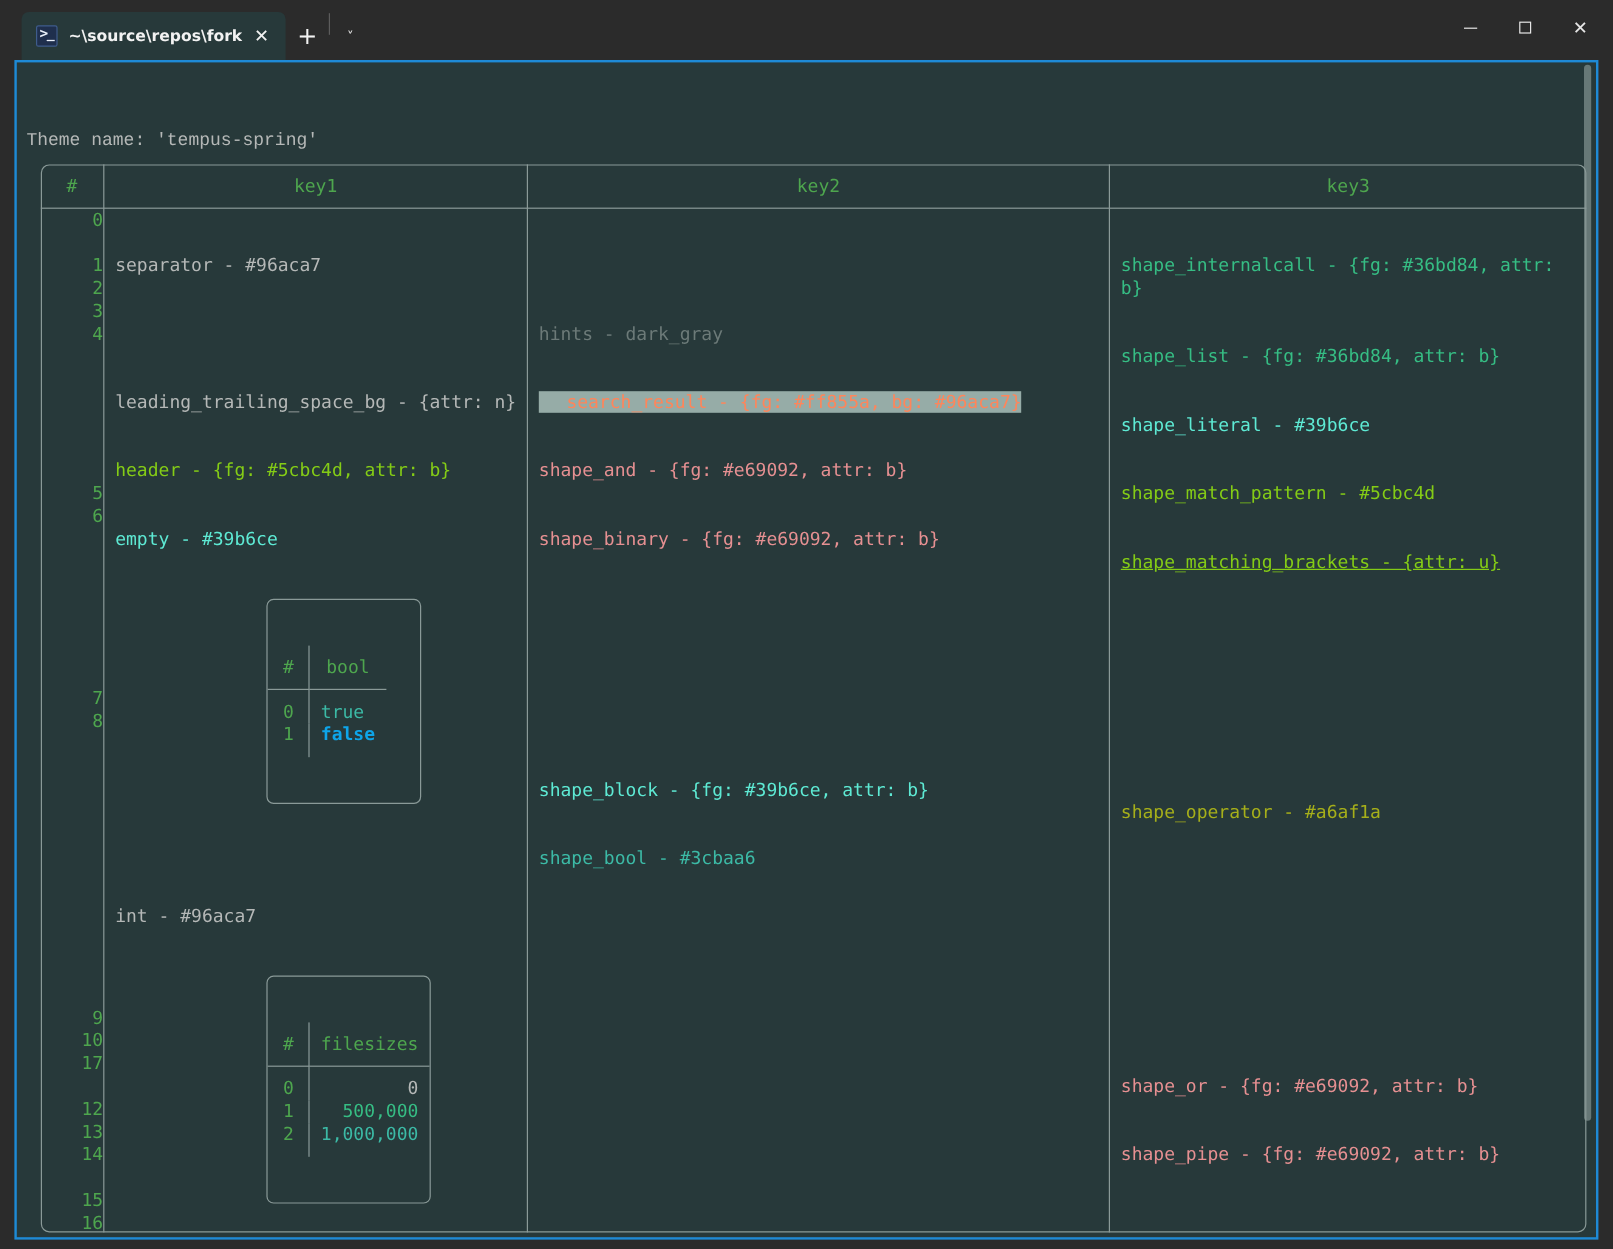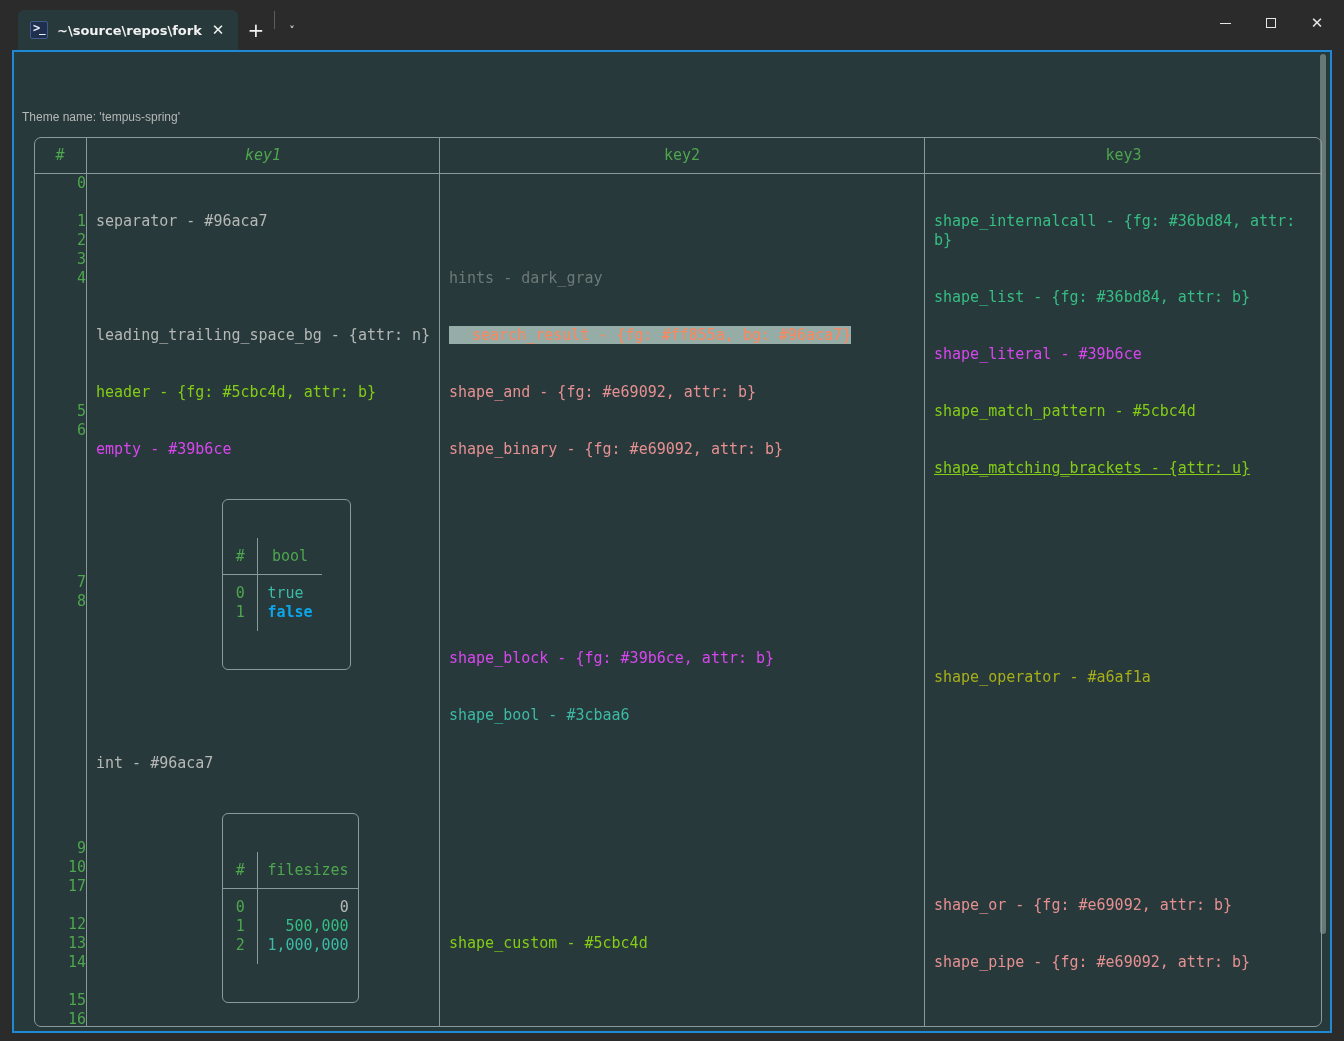--- a/index.html
+++ b/index.html
@@ -148,23 +148,23 @@
     top: 0; left: 2px;
     width: 6px; height: 880px;
     background: #8a9a98;
     opacity: 0.65;
     border-radius: 3px;
   }
   .themeline {
     position: absolute;
     left: 8px; top: 56px;
     color: #b5b8b7;
-    font-size: 12px;
+    font-size: 15px;
     line-height: 19px;
-    font-family: Liberation Sans, sans-serif;
+    font-family: Liberation Mono, monospace;
   }
 
   
   .tbl {
     position: absolute;
     left: 20px; top: 85px;
     width: 1288px;
   }
   .tbl-frame {
     position: absolute;
@@ -225,21 +225,21 @@
     white-space: pre-wrap;
   }
   .col .row { display:block; min-height:19px; }
   .col .blank { display:block; height:19px; }
 
   
   .c-gray   { color: #b5b8b7; }
   .c-green  { color: #84cc16; }
   .c-grn2   { color: #36bd84; }
   .c-teal   { color: #3cbaa6; }
-  .c-cyan   { color: #d946ef; }
+  .c-cyan   { color: #5eead4; }
   .c-pink   { color: #e69092; }
   .c-yellow { color: #a6af1a; }
   .c-dkgray { color: #6c7a78; }
   .c-white  { color: #0ea5e9; }
   .bold     { font-weight: bold; }
   .uline    { text-decoration: underline; }
   .hl-search { background: #96aca7; color:#ff855a;padding-left:23px; }
 
   
   .nest {
@@ -311,21 +311,21 @@
 
       <div class="tbl">
         <div class="tbl-frame"></div>
 
         <div class="vline" style="left:52px;  height:890px;"></div>
         <div class="vline" style="left:405px; height:890px;"></div>
         <div class="vline" style="left:890px; height:890px;"></div>
         <div class="hline" style="top:36px;"></div>
 
         <div class="hdr" style="left:0;   width:52px;">#</div>
-        <div class="hdr" style="left:53px; width:352px;font-style:italic;">key1</div>
+        <div class="hdr" style="left:53px; width:352px;">key1</div>
         <div class="hdr" style="left:406px;width:484px;">key2</div>
         <div class="hdr" style="left:891px;width:397px;">key3</div>
 
         <div class="body">
 
           <div class="idxcol" style="padding-right:10px;">
             <span class="i">0</span>
             <span class="sp">.</span>
             <span class="i">1</span>
             <span class="i">2</span>
@@ -455,21 +455,20 @@
             <span class="row c-dkgray">hints - dark_gray</span>
             <span class="row"><span class="hl-search">search_result - {fg: #ff855a, bg: #96aca7}</span></span>
             <span class="row c-pink">shape_and - {fg: #e69092, attr: b}</span>
             <span class="row c-pink">shape_binary - {fg: #e69092, attr: b}</span>
 
             <span class="blank" style="display:block;height:95px;"></span>
             <span class="row c-cyan">shape_block - {fg: #39b6ce, attr: b}</span>
             <span class="row c-teal">shape_bool - #3cbaa6</span>
 
             <span class="blank" style="display:block;height:114px;"></span>
-            <span class="row c-green">shape_custom - #5cbc4d</span>
             
 
             
             
             
             
             
             
             
             

